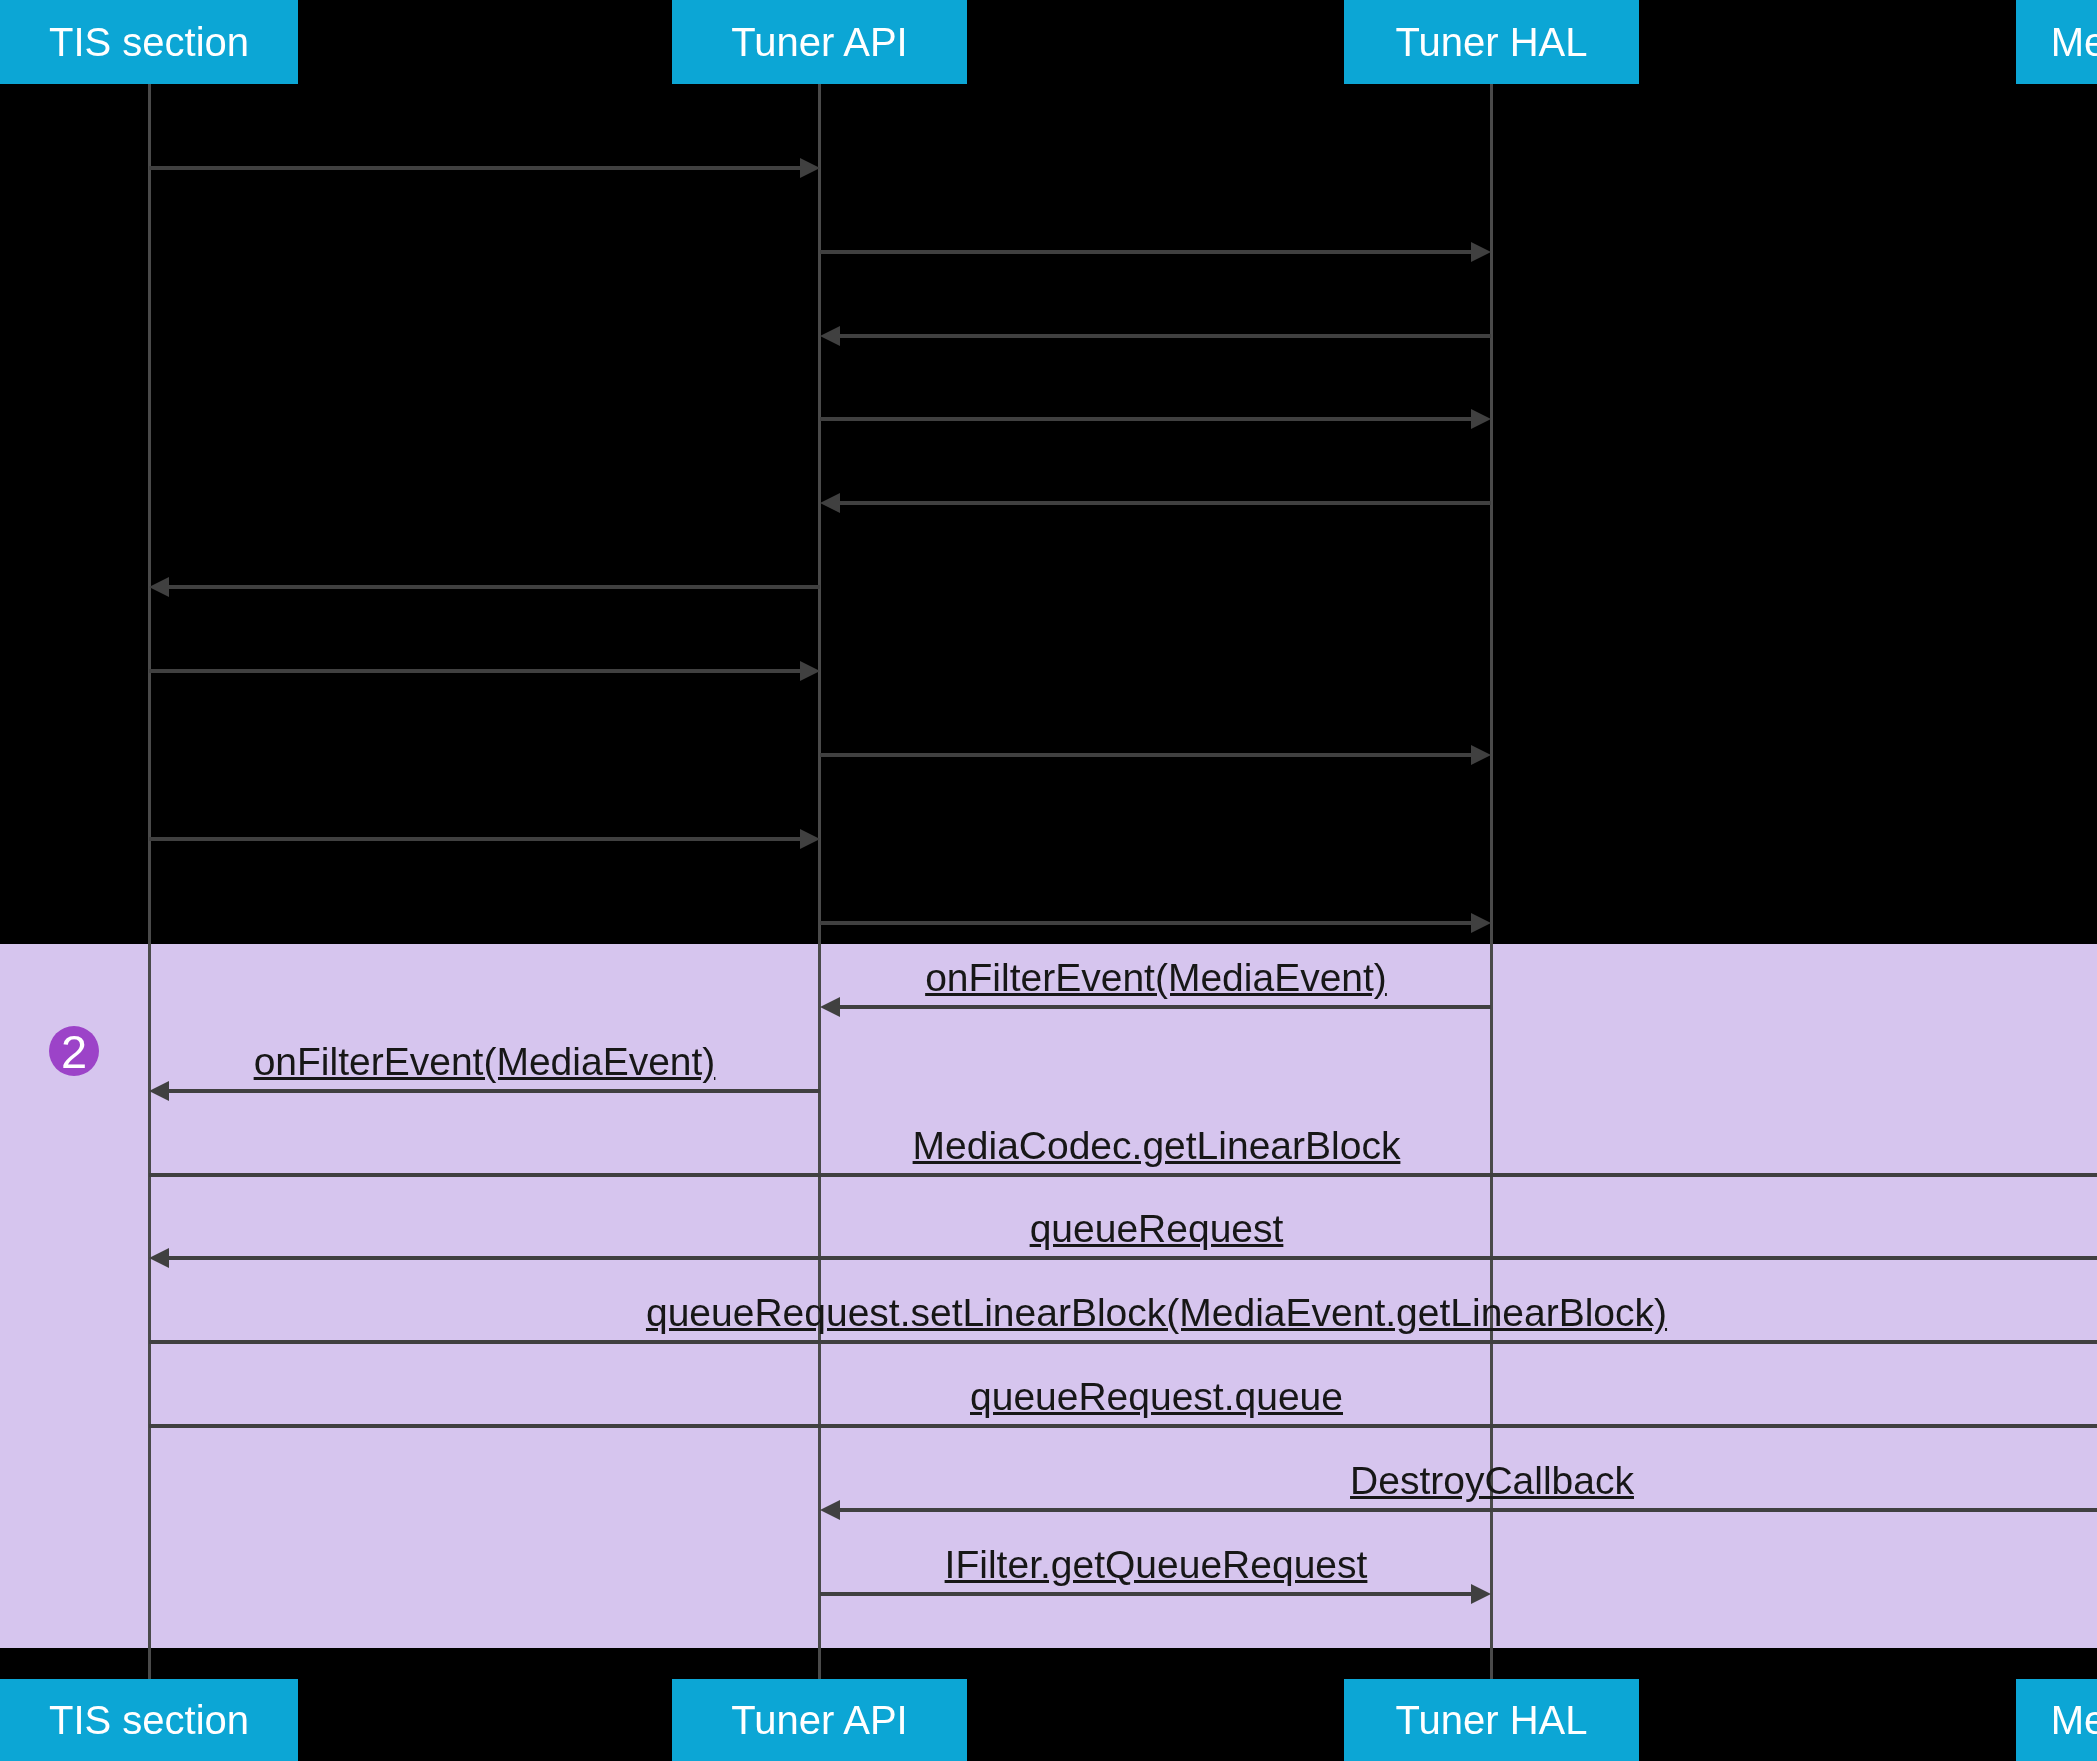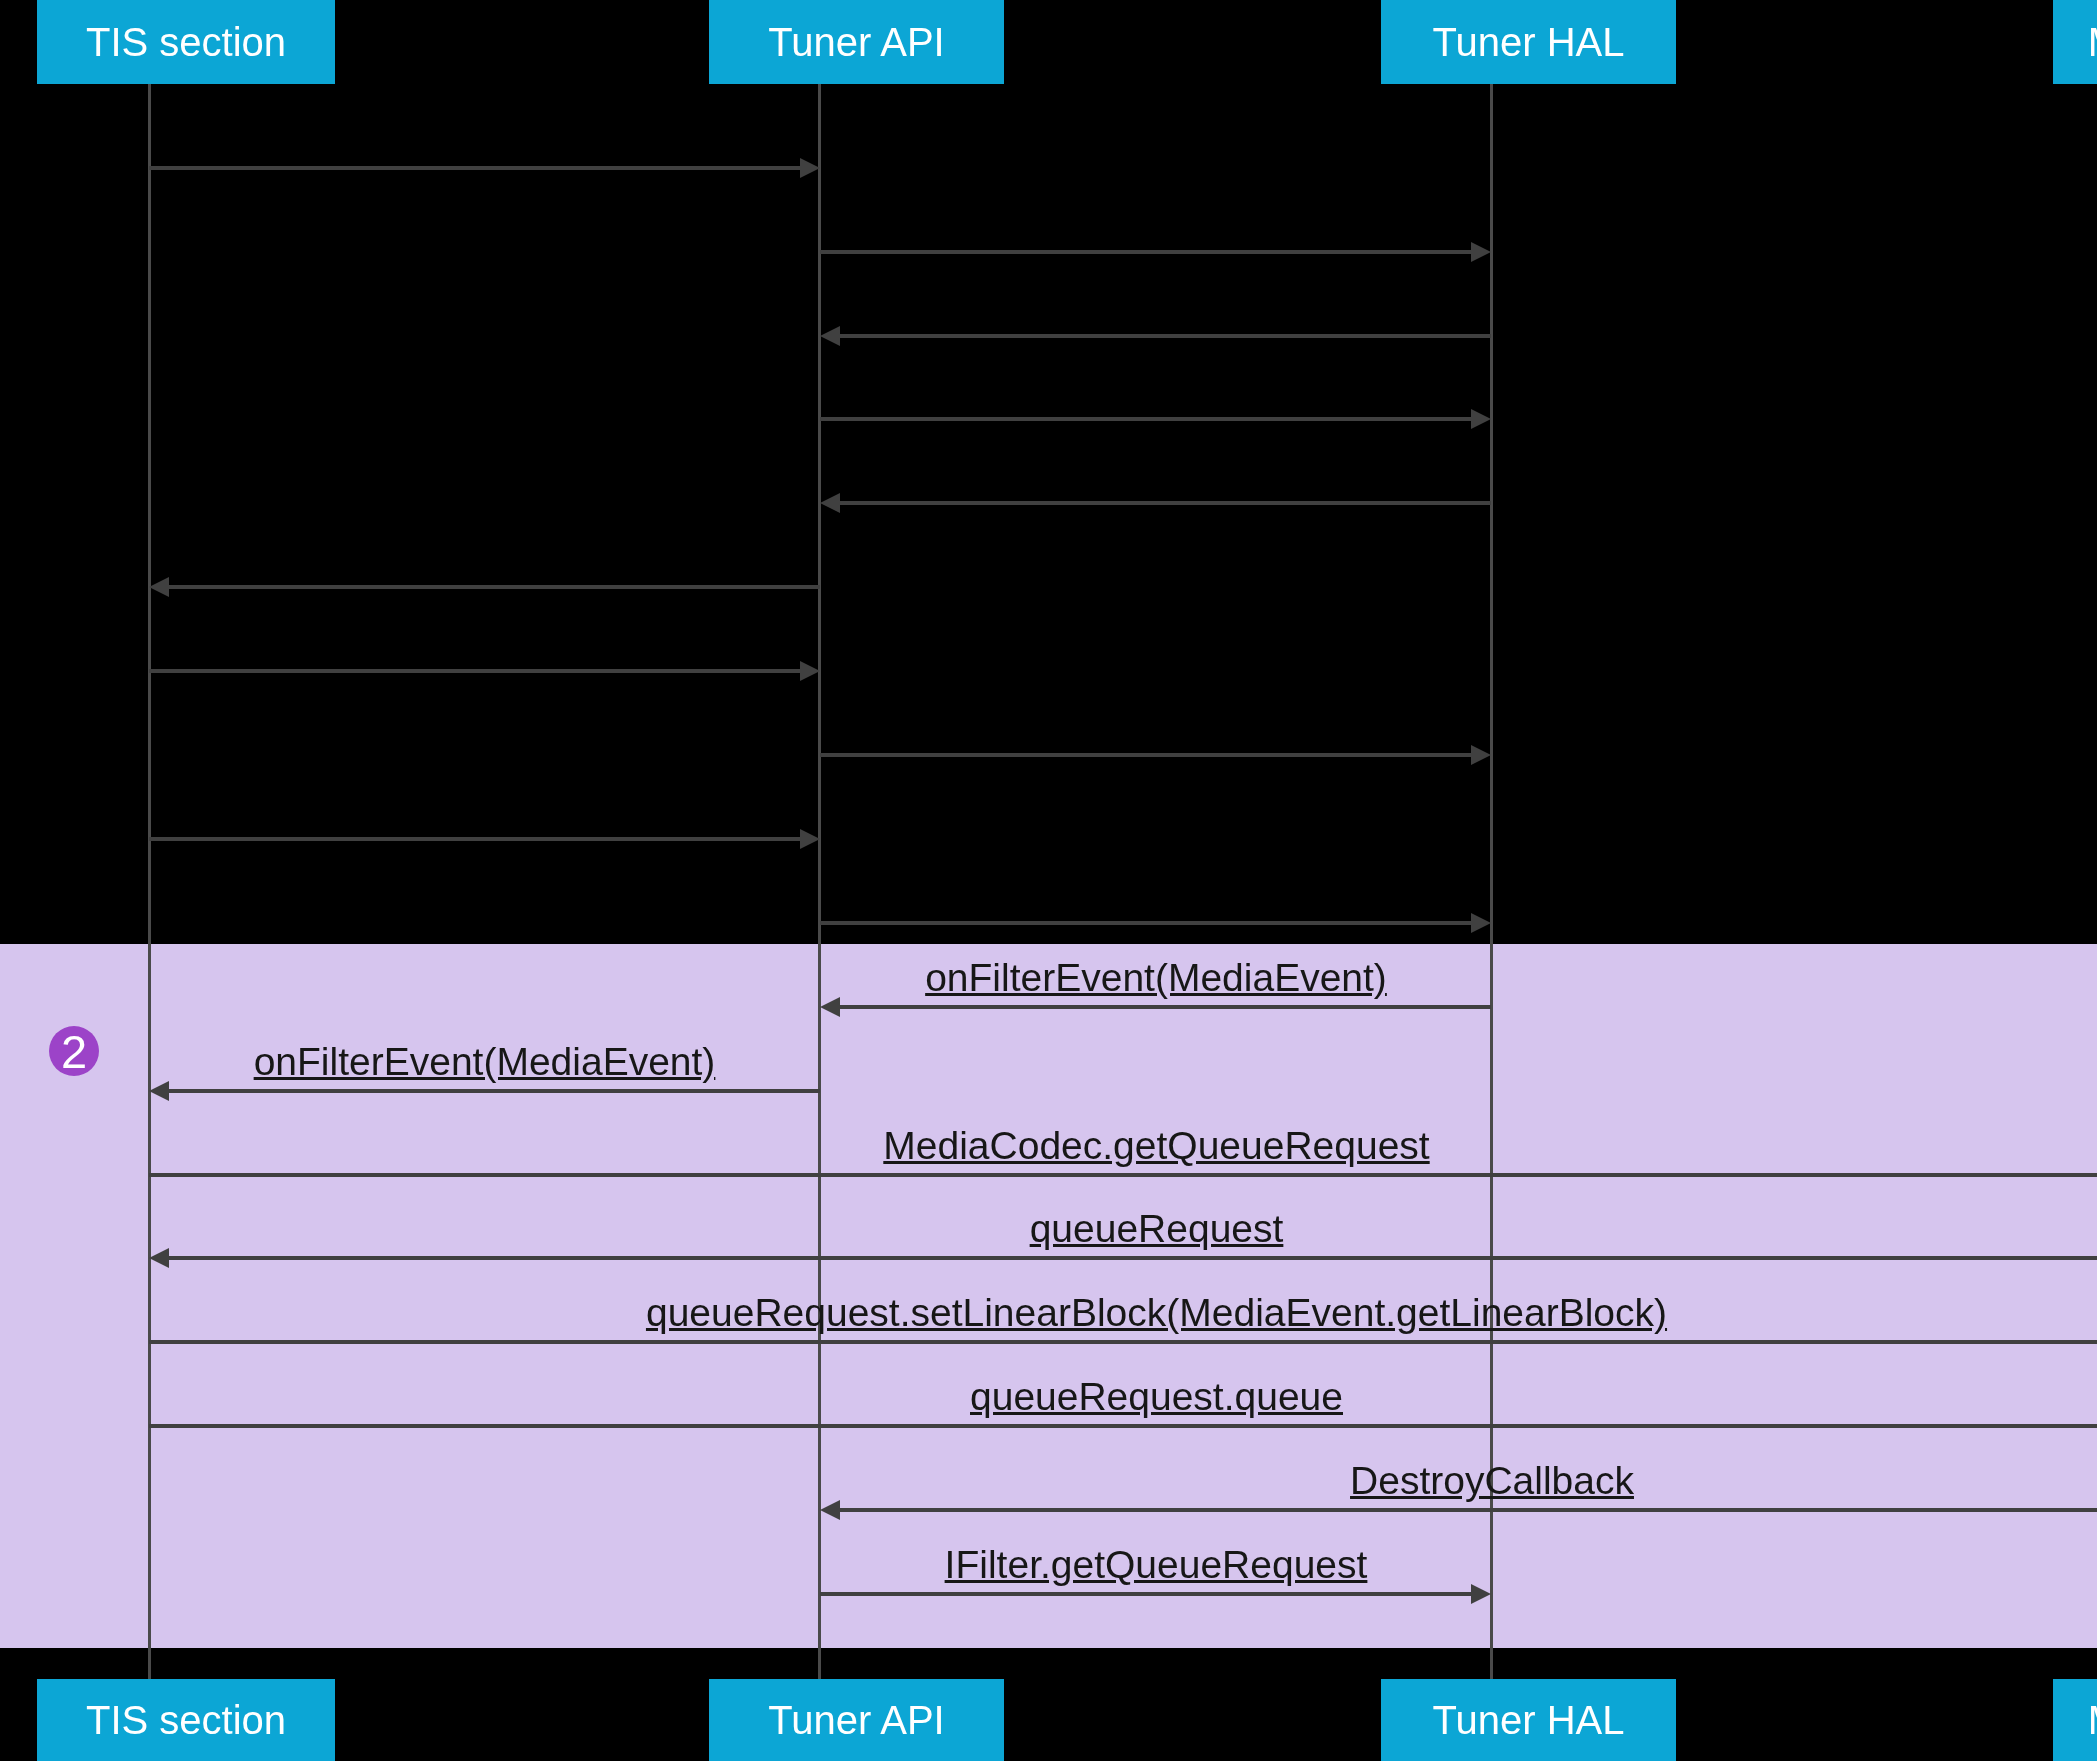--- a/index.html
+++ b/index.html
@@ -38,21 +38,20 @@
     z-index: 2;
   }
   .pbox {
     position: absolute;
     width: 295px; height: 84px;
     background: var(--participant-box);
     color: var(--participant-text);
     display: flex; align-items: center; justify-content: center;
     font-size: 40px;
     z-index: 5;
-    margin-left: 37px;
   }
   .pbox.top { top: 0; }
   .pbox.bottom { top: 1679px; height: 83px; }
   .badge {
     position: absolute;
     left: 49px; top: 1026px;
     width: 50px; height: 50px;
     border-radius: 50%;
     background: var(--badge-bg);
     color: var(--badge-text);
@@ -163,21 +162,21 @@
         <div class="mhead left" style="left: 0px;"></div>
         <span class="mlabel">onFilterEvent(MediaEvent)</span>
       </div>
       <div class="msg" style="left: 149px; top: 1091px; width: 671px;">
         <div class="mline" style="left: 20px; width: 651px;"></div>
         <div class="mhead left" style="left: 0px;"></div>
         <span class="mlabel">onFilterEvent(MediaEvent)</span>
       </div>
       <div class="msg" style="left: 149px; top: 1175px; width: 2015px;">
         <div class="mline" style="left: 0px; width: 1995px;"></div>
-        <span class="mlabel">MediaCodec.getQueueRequest</span>
+        <span class="mlabel">MediaCodec.getLinearBlock</span>
       </div>
       <div class="msg" style="left: 149px; top: 1258px; width: 2015px;">
         <div class="mline" style="left: 20px; width: 1995px;"></div>
         <div class="mhead left" style="left: 0px;"></div>
         <span class="mlabel">queueRequest</span>
       </div>
       <div class="msg" style="left: 149px; top: 1342px; width: 2015px;">
         <div class="mline" style="left: 0px; width: 1995px;"></div>
         <span class="mlabel">queueRequest.setLinearBlock(MediaEvent.getLinearBlock)</span>
       </div>

